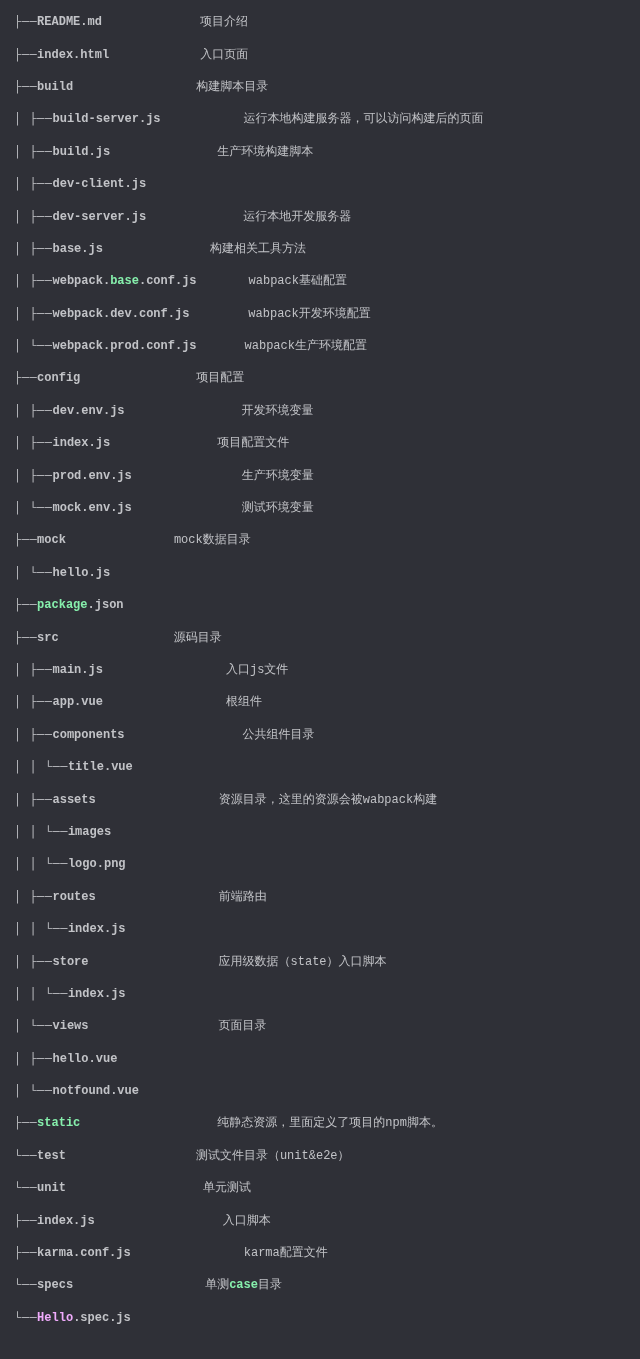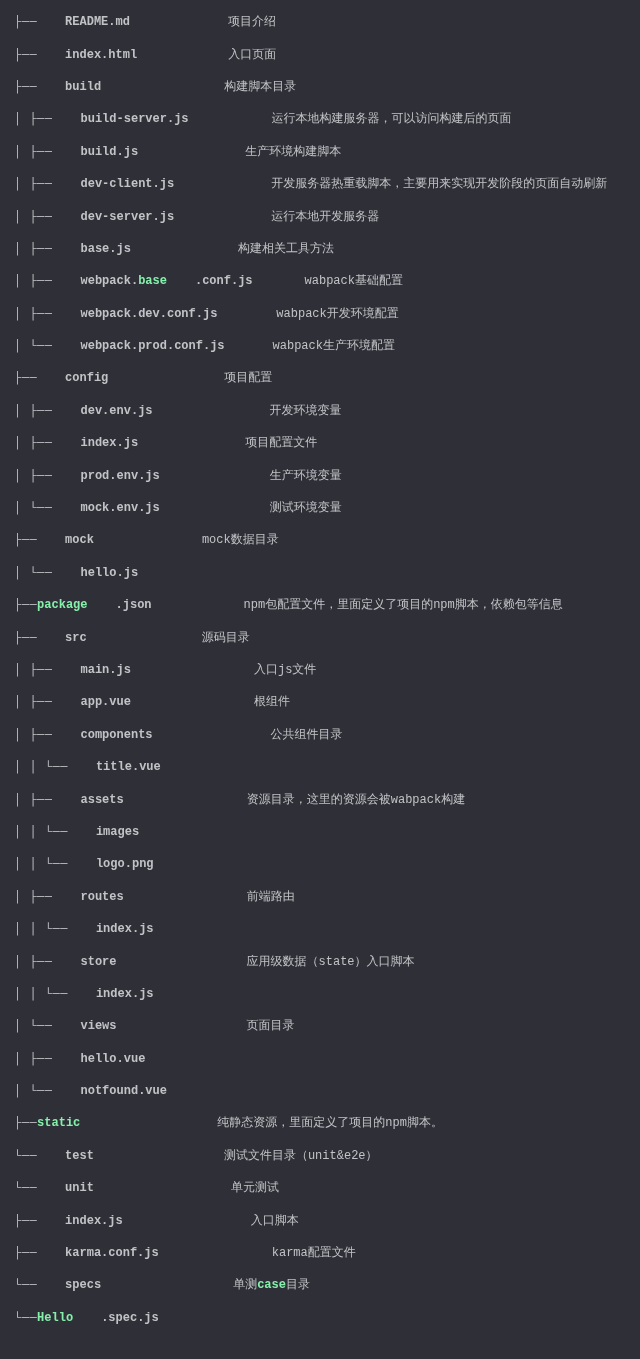--- a/index.html
+++ b/index.html
@@ -12,23 +12,23 @@
     padding: 6px 14px;
     line-height: 1;
   }
   .line {
     height: 32.4px;
     display: flex;
     align-items: center;
     white-space: nowrap;
   }
   .tree { color: #c2c3c7; letter-spacing: 0.5px; }
-  .name { color: #c2c3c7; font-weight: bold; margin-left: 28px; }
+  .name { color: #c2c3c7; font-weight: bold; }
   .hl { color: #86efac; font-weight: bold; }
-  .link { color: #86efac; font-weight: bold; }
+  .link { color: #f0abfc; font-weight: bold; }
   .desc { color: #c2c3c7; }
 </style>
 </head>
 <body>
 
 <div id="container">
     <div class="line">
       <span class="tree">├── </span>
       <span><span class="name">README.md</span></span>
       <span style="display: inline-block; width: 98px;"></span>
@@ -55,21 +55,20 @@
     <div class="line">
       <span class="tree">│   ├── </span>
       <span><span class="name">build.js</span></span>
       <span style="display: inline-block; width: 107px;"></span>
       <span class="desc">生产环境构建脚本</span>
     </div>
     <div class="line">
       <span class="tree">│   ├── </span>
       <span><span class="name">dev-client.js</span></span>
       <span style="display: inline-block; width: 97px;"></span>
-      <span class="desc">开发服务器热重载脚本，主要用来实现开发阶段的页面自动刷新</span>
     </div>
     <div class="line">
       <span class="tree">│   ├── </span>
       <span><span class="name">dev-server.js</span></span>
       <span style="display: inline-block; width: 97px;"></span>
       <span class="desc">运行本地开发服务器</span>
     </div>
     <div class="line">
       <span class="tree">│   ├── </span>
       <span><span class="name">base.js</span></span>
@@ -131,21 +130,20 @@
       <span class="desc">mock数据目录</span>
     </div>
     <div class="line">
       <span class="tree">│   └── </span>
       <span><span class="name">hello.js</span></span>
     </div>
     <div class="line">
       <span class="tree">├── </span>
       <span><span class="hl">package</span><span class="name">.json</span></span>
       <span style="display: inline-block; width: 92px;"></span>
-      <span class="desc">npm包配置文件，里面定义了项目的npm脚本，依赖包等信息</span>
     </div>
     <div class="line">
       <span class="tree">├── </span>
       <span><span class="name">src</span></span>
       <span style="display: inline-block; width: 115px;"></span>
       <span class="desc">源码目录</span>
     </div>
     <div class="line">
       <span class="tree">│   ├── </span>
       <span><span class="name">main.js</span></span>

